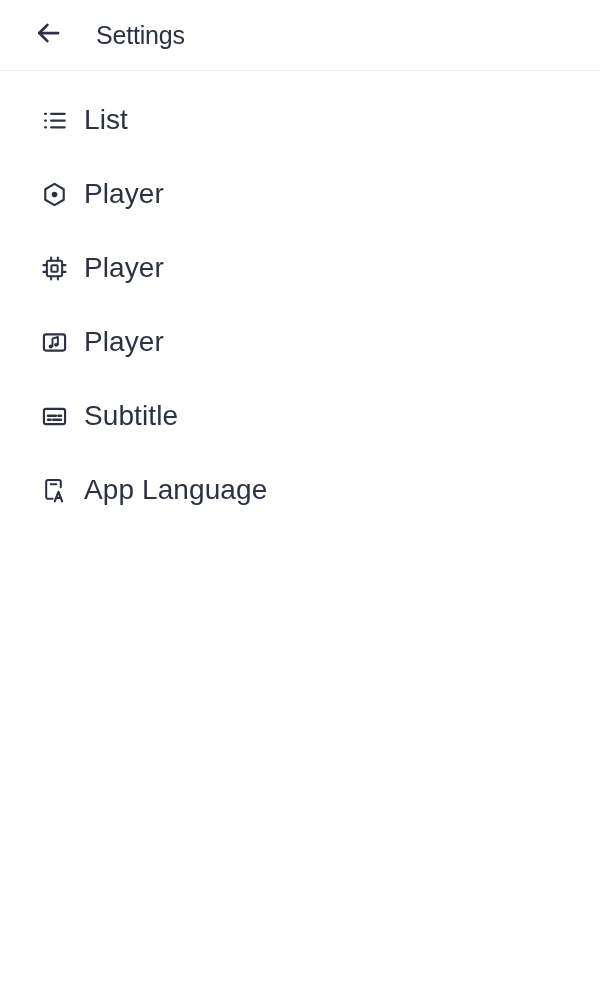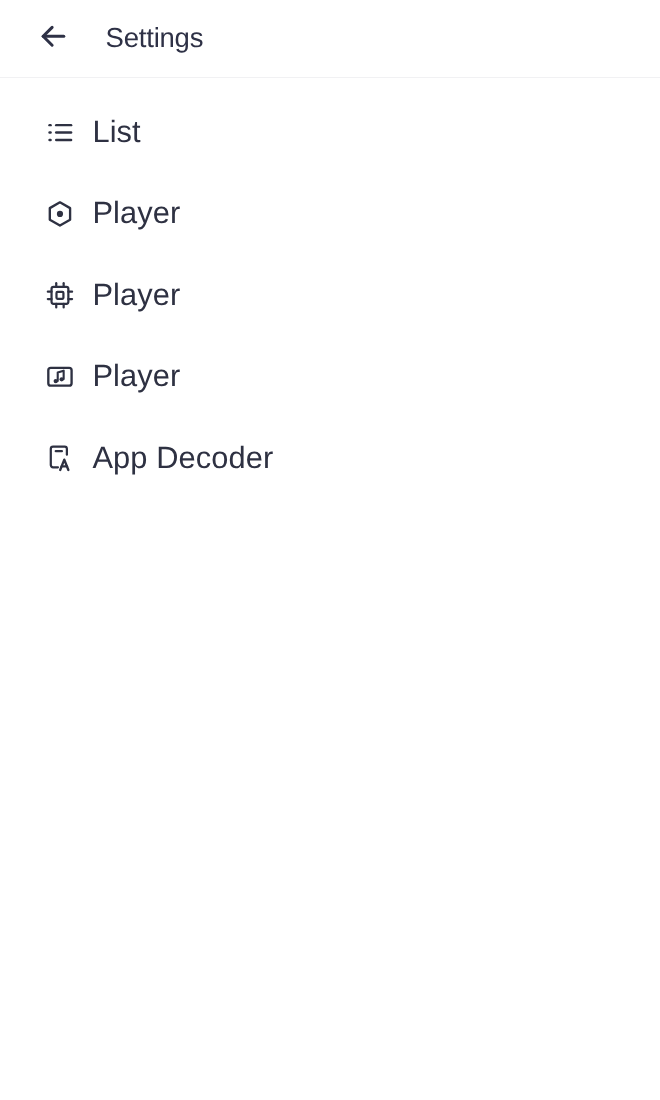--- a/index.html
+++ b/index.html
@@ -166,31 +166,43 @@
         <svg width="27" height="27" viewBox="0 0 24 24" fill="none" stroke="#2e3142" stroke-width="1.9" stroke-linecap="round" stroke-linejoin="round">
           <rect x="2.6" y="4.8" width="18.8" height="14.4" rx="2"></rect>
           <path d="M10.2 15.4 L10.2 8.6 L15 7.1 L15 13.9" stroke-width="1.7"></path>
           <circle cx="8.6" cy="15.5" r="1.75" fill="#2e3142" stroke="none"></circle>
           <circle cx="13.4" cy="14.1" r="1.75" fill="#2e3142" stroke="none"></circle>
         </svg>
       </span>
       <span class="item-label">Player</span>
     </div>
 
+    <div class="settings-item">
+      <span class="item-icon">
+        <svg width="27" height="27" viewBox="0 0 24 24" fill="none" stroke="#2e3142" stroke-width="1.9" stroke-linecap="round" stroke-linejoin="round">
+          <rect x="2.6" y="5.2" width="18.8" height="13.6" rx="2"></rect>
+          <line x1="6.2" y1="11.3" x2="13.2" y2="11.3" stroke-width="2.1"></line>
+          <line x1="15.4" y1="11.3" x2="17.8" y2="11.3" stroke-width="2.1"></line>
+          <line x1="6.2" y1="14.9" x2="8.6" y2="14.9" stroke-width="2.1"></line>
+          <line x1="10.8" y1="14.9" x2="17.8" y2="14.9" stroke-width="2.1"></line>
+        </svg>
+      </span>
+      <span class="item-label">Subtitle</span>
+    </div>
 
 
 
     <div class="settings-item">
       <span class="item-icon">
         <svg width="27" height="27" viewBox="0 0 24 24" fill="none" stroke="#2e3142" stroke-width="1.8" stroke-linecap="round" stroke-linejoin="round">
           <path d="M17.6 9.2 L17.6 4.4 A1.8 1.8 0 0 0 15.8 2.6 L6.4 2.6 A1.8 1.8 0 0 0 4.6 4.4 L4.6 17.6 A1.8 1.8 0 0 0 6.4 19.4 L10.4 19.4"></path>
           <line x1="8.6" y1="6.4" x2="13.6" y2="6.4"></line>
           <path d="M12.2 21.6 L15.5 13.2 L18.8 21.6" stroke-width="1.9"></path>
           <line x1="13.4" y1="18.6" x2="17.6" y2="18.6" stroke-width="1.9"></line>
         </svg>
       </span>
-      <span class="item-label">App Decoder</span>
+      <span class="item-label">App Language</span>
     </div>
 
     <div class="spacer"></div>
   </div>
 
 </div>
 
 </body></html>

